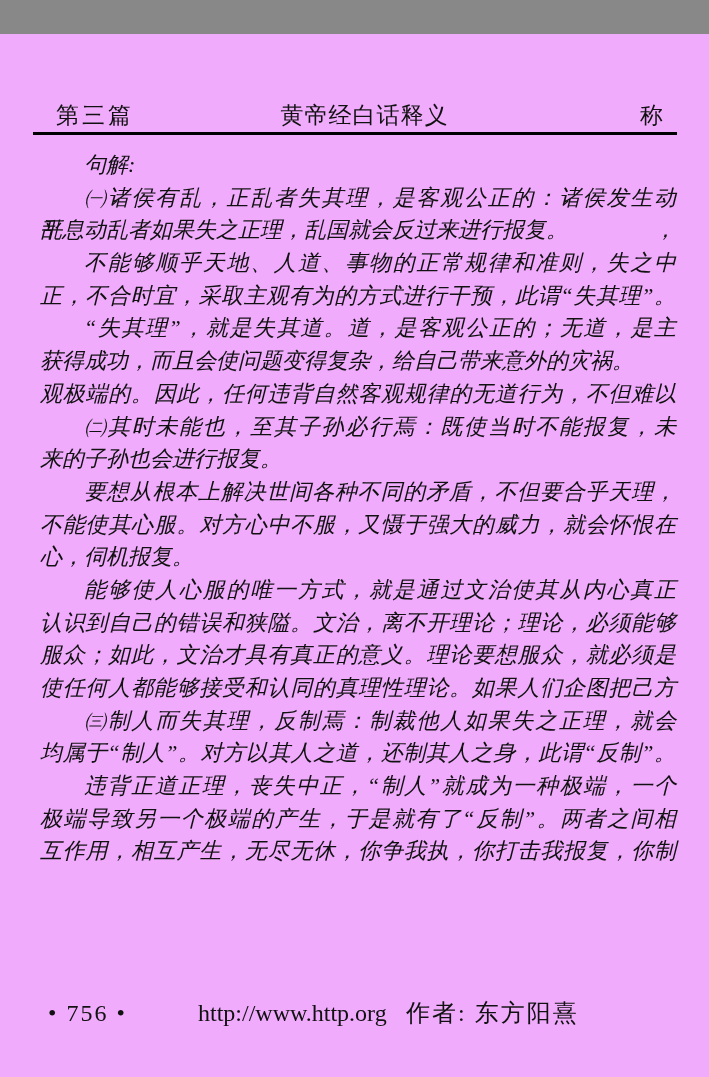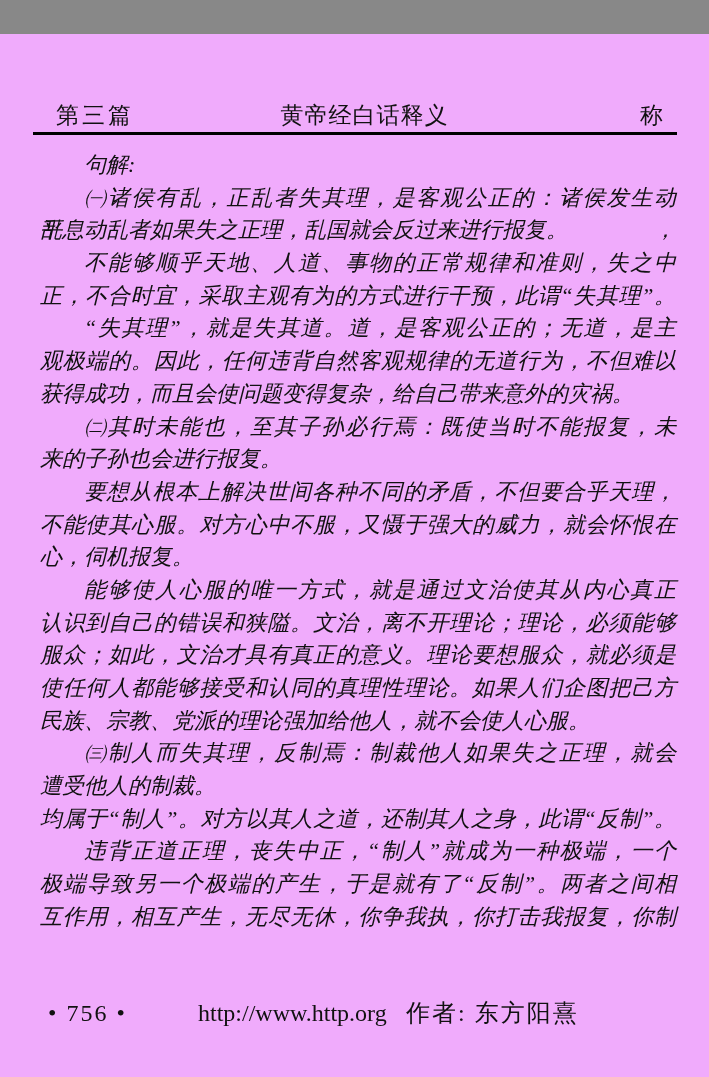--- a/index.html
+++ b/index.html
@@ -64,34 +64,32 @@
 
   <div class="rule"></div>
 
   <div class="body">
     <div class="ln indent">句解:</div>
     <div class="ln indent full">㈠诸侯有乱，正乱者失其理，是客观公正的：诸侯发生动乱，</div>
     <div class="ln">平息动乱者如果失之正理，乱国就会反过来进行报复。</div>
     <div class="ln indent full">不能够顺乎天地、人道、事物的正常规律和准则，失之中</div>
     <div class="ln full">正，不合时宜，采取主观有为的方式进行干预，此谓“失其理”。</div>
     <div class="ln indent full">“失其理”，就是失其道。道，是客观公正的；无道，是主</div>
+    <div class="ln">获得成功，而且会使问题变得复杂，给自己带来意外的灾祸。</div>
     <div class="ln full">观极端的。因此，任何违背自然客观规律的无道行为，不但难以</div>
-    <div class="ln">获得成功，而且会使问题变得复杂，给自己带来意外的灾祸。</div>
     <div class="ln indent full">㈡其时未能也，至其子孙必行焉：既使当时不能报复，未</div>
     <div class="ln">来的子孙也会进行报复。</div>
     <div class="ln indent full">要想从根本上解决世间各种不同的矛盾，不但要合乎天理，</div>
     <div class="ln full">不能使其心服。对方心中不服，又慑于强大的威力，就会怀恨在</div>
     <div class="ln">心，伺机报复。</div>
     <div class="ln indent full">能够使人心服的唯一方式，就是通过文治使其从内心真正</div>
     <div class="ln full">认识到自己的错误和狭隘。文治，离不开理论；理论，必须能够</div>
     <div class="ln full">服众；如此，文治才具有真正的意义。理论要想服众，就必须是</div>
     <div class="ln full">使任何人都能够接受和认同的真理性理论。如果人们企图把己方</div>
-    <div class="ln">民族、宗教、党派的理论强加给他人，就不会使人心服。</div>
     <div class="ln indent full">㈢制人而失其理，反制焉：制裁他人如果失之正理，就会</div>
-    <div class="ln">遭受他人的制裁。</div>
     <div class="ln full">均属于“制人”。对方以其人之道，还制其人之身，此谓“反制”。</div>
     <div class="ln indent full">违背正道正理，丧失中正，“制人”就成为一种极端，一个</div>
     <div class="ln full">极端导致另一个极端的产生，于是就有了“反制”。两者之间相</div>
     <div class="ln full">互作用，相互产生，无尽无休，你争我执，你打击我报复，你制</div>
   </div>
 
   <div class="footer">
     <span class="pg">• 756 •</span>
     <span class="url">http://www.http.org</span>
     <span class="author">作者: 东方阳熹</span>

